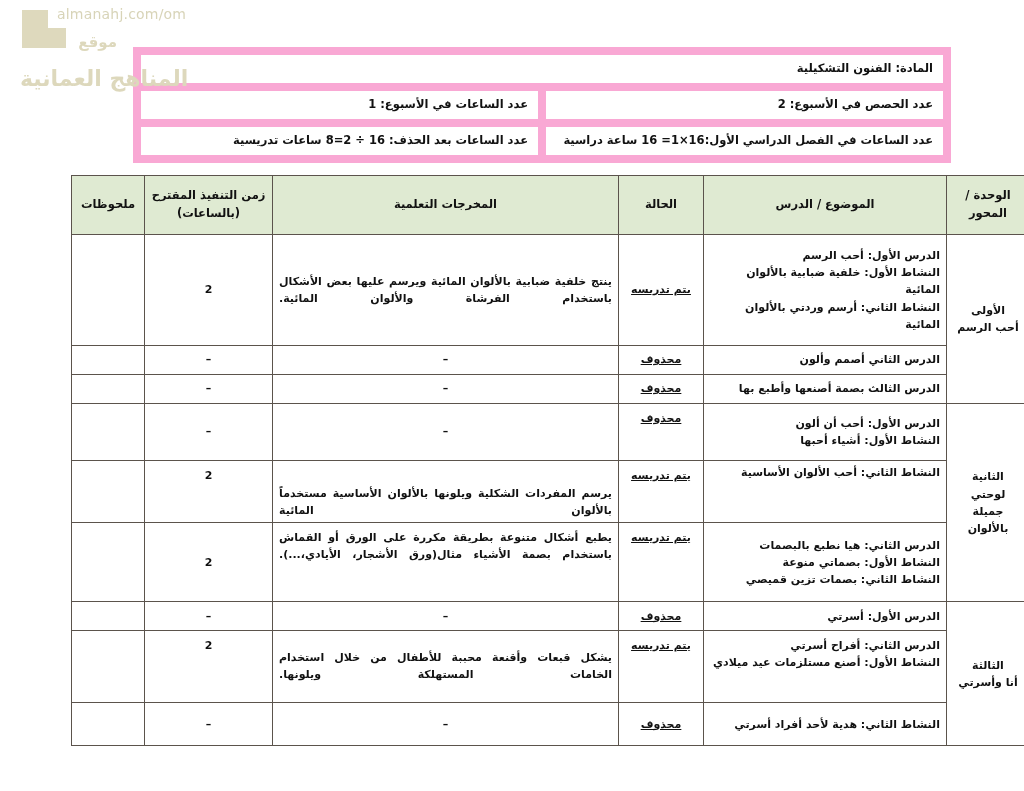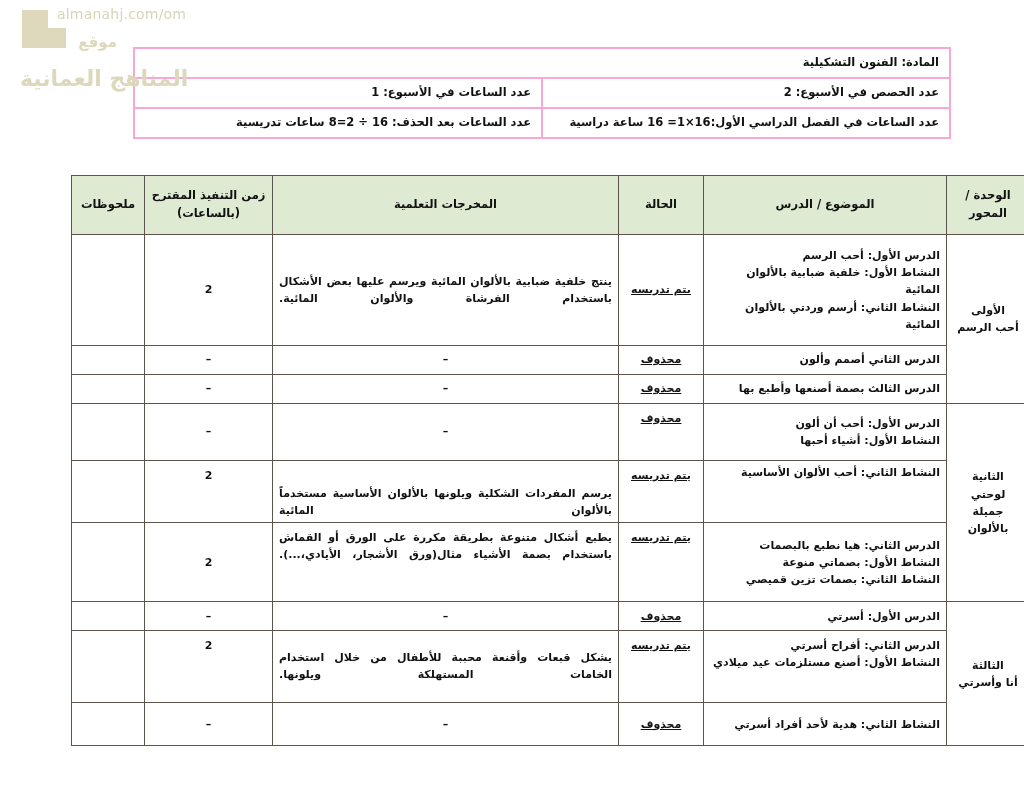--- a/index.html
+++ b/index.html
@@ -79,21 +79,21 @@
     position: absolute;
     left: 133px;
     top: 47px;
     width: 818px;
     border-collapse: collapse;
     table-layout: fixed;
     direction: rtl;
     z-index: 2;
   }
   #info-table td {
-    border: 2px solid #f9a8d4;
+    border: 8px solid #f9a8d4;
     font-size: 11.5px;
     font-weight: bold;
     color: #111111;
     padding: 4px 10px 5px 10px;
     height: 19px;
     vertical-align: middle;
     text-align: right;
     line-height: 1.25;
     background: #ffffff;
   }

